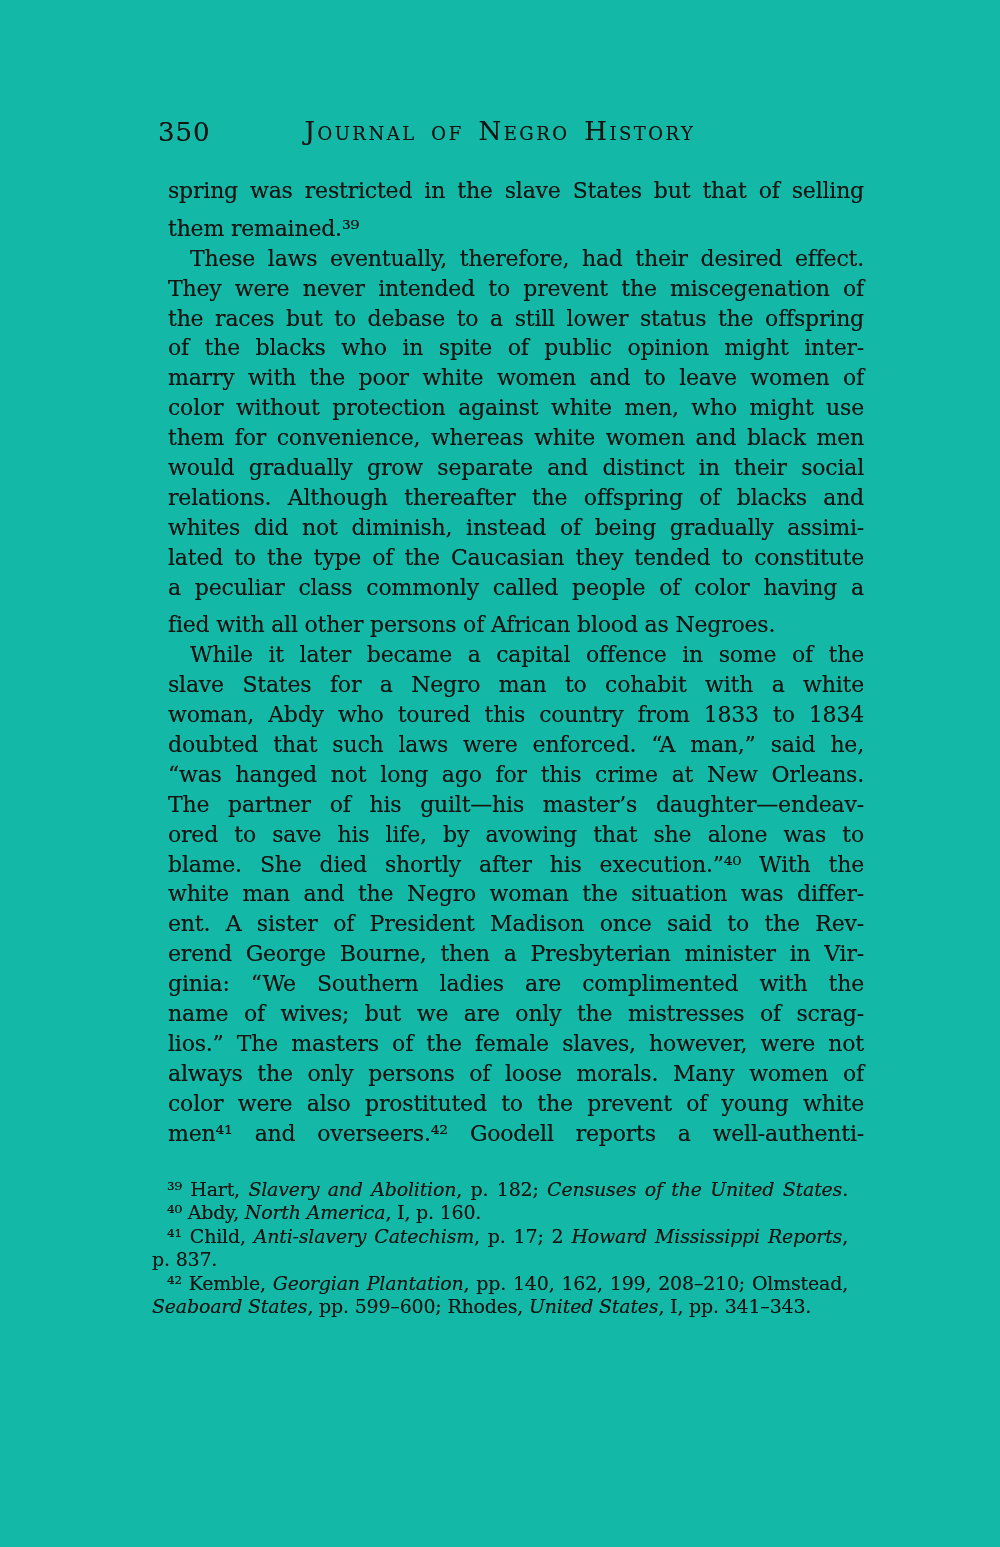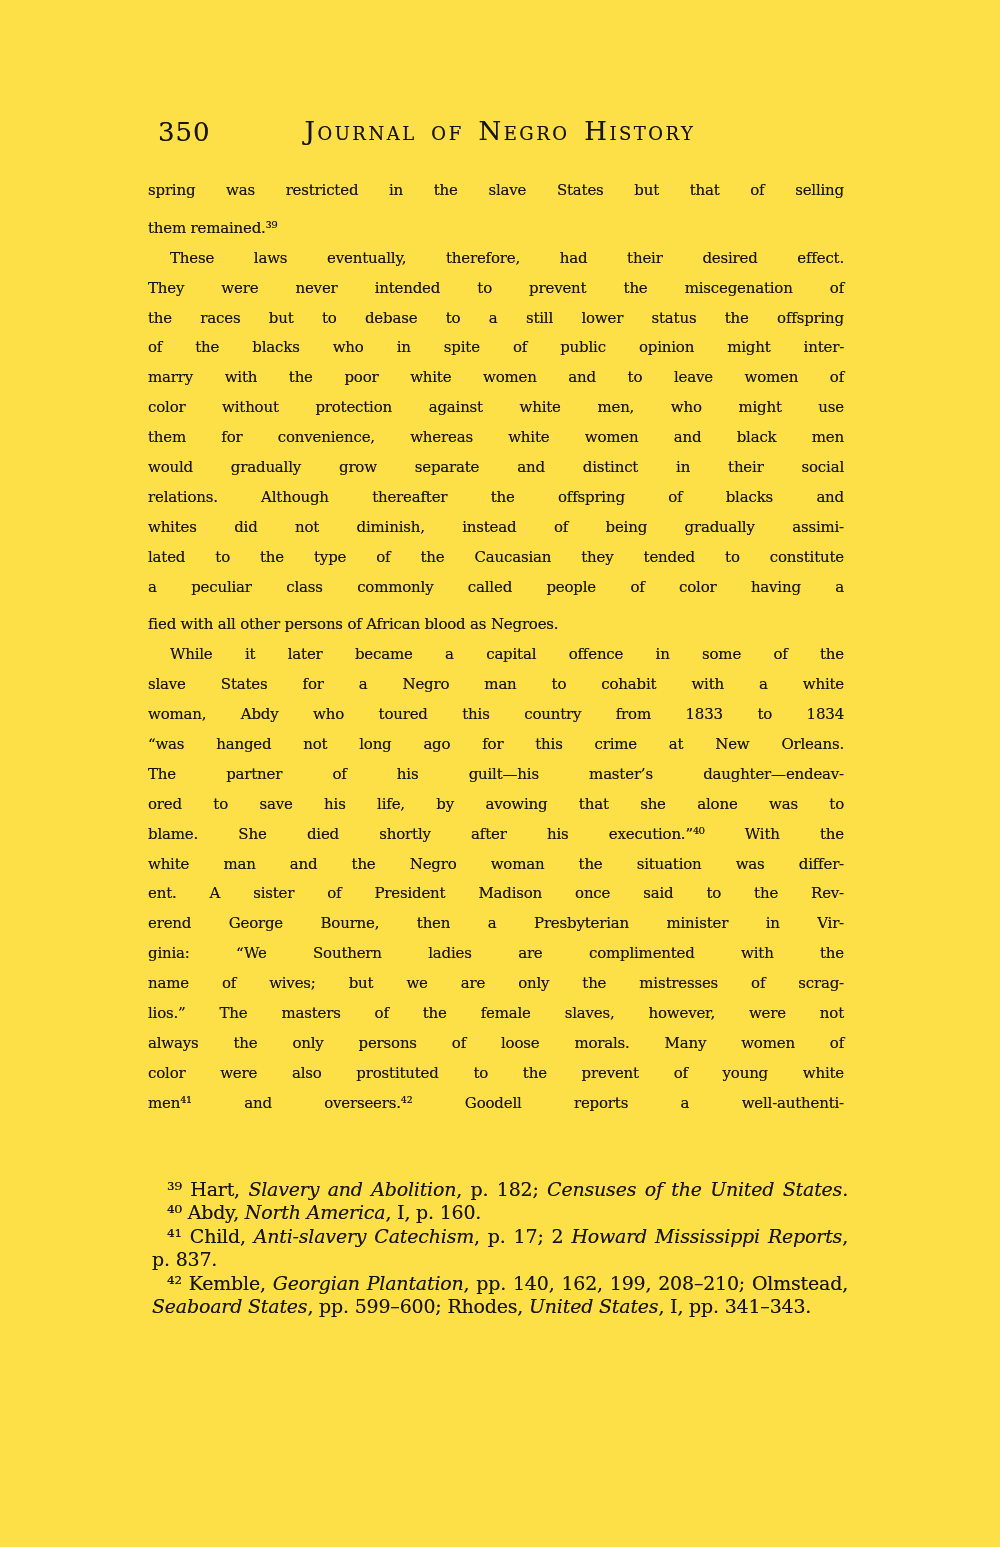--- a/index.html
+++ b/index.html
@@ -5,43 +5,43 @@
   html, body { margin: 0; padding: 0; }
   body {
     width: 1000px; height: 1547px;
     background: #ffffff;
     font-family: "DejaVu Serif", "Liberation Serif", serif;
     color: #161412;
   }
   .page {
     position: relative;
     width: 1000px; height: 1547px;
-    background: #fde047;
+    background: #14b8a6;
     overflow: hidden;
     text-shadow: 0 0 0.45px rgba(22,18,14,0.55);
   }
   .pagenum {
     position: absolute;
     left: 158px; top: 119px;
     font-size: 26px; line-height: 26px;
     letter-spacing: 1px;
   }
   .runhead {
     position: absolute;
     left: 152px; top: 118px; width: 696px;
     text-align: center;
     font-variant: small-caps;
     font-size: 26px; line-height: 27px;
     letter-spacing: 2.5px;
     word-spacing: 4px;
   }
   .bodytext {
     position: absolute;
-    left: 148px; top: 176px; width: 696px;
-    font-size: 15px;
+    left: 168px; top: 176px; width: 696px;
+    font-size: 22px;
     line-height: 29.9px;
     letter-spacing: -0.2px;
   }
   .bline {
     text-align: justify;
     text-align-last: justify;
     height: 29.9px;
     overflow: visible;
     white-space: normal;
   }
@@ -81,20 +81,21 @@
       <div class="bline">them for convenience, whereas white women and black men</div>
       <div class="bline">would gradually grow separate and distinct in their social</div>
       <div class="bline">relations.  Although thereafter the offspring of blacks and</div>
       <div class="bline">whites did not diminish, instead of being gradually assimi-</div>
       <div class="bline">lated to the type of the Caucasian they tended to constitute</div>
       <div class="bline">a peculiar class commonly called people of color having a</div>
       <div class="bline noj">fied with all other persons of African blood as Negroes.</div>
       <div class="bline indent">While it later became a capital offence in some of the</div>
       <div class="bline">slave States for a Negro man to cohabit with a white</div>
       <div class="bline">woman, Abdy who toured this country from 1833 to 1834</div>
+      <div class="bline">doubted that such laws were enforced.  “A man,” said he,</div>
       <div class="bline">“was hanged not long ago for this crime at New Orleans.</div>
       <div class="bline">The partner of his guilt—his master’s daughter—endeav-</div>
       <div class="bline">ored to save his life, by avowing that she alone was to</div>
       <div class="bline">blame.  She died shortly after his execution.”⁴⁰  With the</div>
       <div class="bline">white man and the Negro woman the situation was differ-</div>
       <div class="bline">ent.  A sister of President Madison once said to the Rev-</div>
       <div class="bline">erend George Bourne, then a Presbyterian minister in Vir-</div>
       <div class="bline">ginia: “We Southern ladies are complimented with the</div>
       <div class="bline">name of wives; but we are only the mistresses of scrag-</div>
       <div class="bline">lios.”  The masters of the female slaves, however, were not</div>

